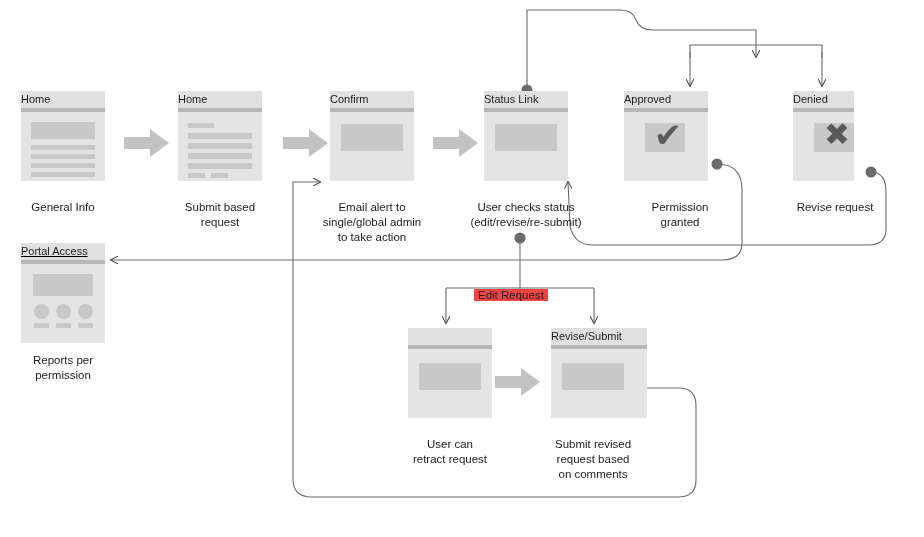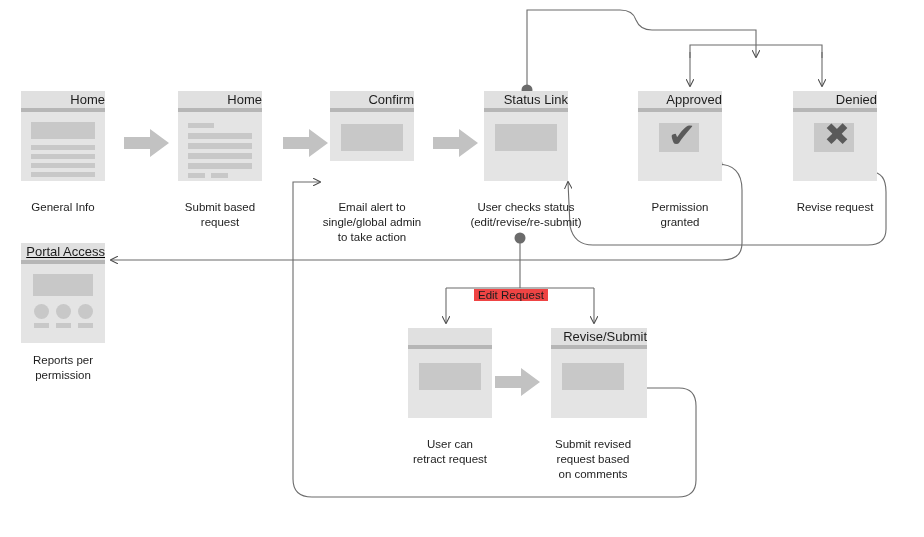--- a/index.html
+++ b/index.html
@@ -31,22 +31,22 @@
   .screen {
     position: absolute;
     left: 0; top: 0;
     width: 100%;
     background: #e4e4e4;
     box-sizing: border-box;
   }
   .titlebar {
     height: 17px;
     line-height: 17px;
-    text-align: right;
-    font-size: 13px;
+    text-align: left;
+    font-size: 11px;
     color: #1d1d1d;
     background: #e0e0e0;
     white-space: nowrap;
     overflow: hidden;
   }
   .titlebar.empty { color: transparent; }
   .rule {
     height: 4px;
     background: #b6b6b6;
     margin: 0 0 0 0;
@@ -164,21 +164,21 @@
         <div class="blk" style="left:10px; top:51px; width:64px; height:6px;"></div>
         <div class="blk" style="left:10px; top:61px; width:17px; height:5px;"></div>
         <div class="blk" style="left:33px; top:61px; width:17px; height:5px;"></div>
       </div>
     </div>
   </div>
   <div class="caption" style="left:160px; top:200px; width:120px;">Submit based
 request</div>
 
   <div class="node" style="left:330px; top:91px; width:84px; height:90px;">
-    <div class="screen" style="height:70px;">
+    <div class="screen" style="height:90px;">
       <div class="titlebar">Confirm</div>
       <div class="rule"></div>
       <div class="body" style="height:69px;">
         <div class="blk" style="left:11px; top:12px; width:62px; height:27px;"></div>
       </div>
     </div>
   </div>
   <div class="caption" style="left:312px; top:200px; width:120px;">Email alert to
 single/global admin
 to take action</div>
@@ -188,34 +188,34 @@
       <div class="titlebar">Status Link</div>
       <div class="rule"></div>
       <div class="body" style="height:69px;">
         <div class="blk" style="left:11px; top:12px; width:62px; height:27px;"></div>
       </div>
     </div>
   </div>
   <div class="caption" style="left:466px; top:200px; width:120px;">User checks status
 (edit/revise/re-submit)</div>
 
-  <div class="node" style="left:638px; top:91px; width:84px; height:90px;">
+  <div class="node" style="left:624px; top:91px; width:84px; height:90px;">
     <div class="screen" style="height:90px;">
       <div class="titlebar">Approved</div>
       <div class="rule"></div>
       <div class="body" style="height:69px;">
         <div class="blk" style="left:21px; top:11px; width:40px; height:29px;"></div>
         <div class="glyph" style="left:18px; top:6px; width:52px;">✔</div>
       </div>
     </div>
   </div>
   <div class="caption" style="left:620px; top:200px; width:120px;">Permission
 granted</div>
 
-  <div class="node" style="left:793px; top:91px; width:84px; height:90px;">
+  <div class="node" style="left:793px; top:91px; width:61px; height:90px;">
     <div class="screen" style="height:90px;">
       <div class="titlebar">Denied</div>
       <div class="rule"></div>
       <div class="body" style="height:69px;">
         <div class="blk" style="left:21px; top:11px; width:40px; height:29px;"></div>
         <div class="glyph" style="left:18px; top:7px; width:52px; font-size:31px;">✖</div>
       </div>
     </div>
   </div>
   <div class="caption" style="left:775px; top:200px; width:120px;">Revise request</div>

